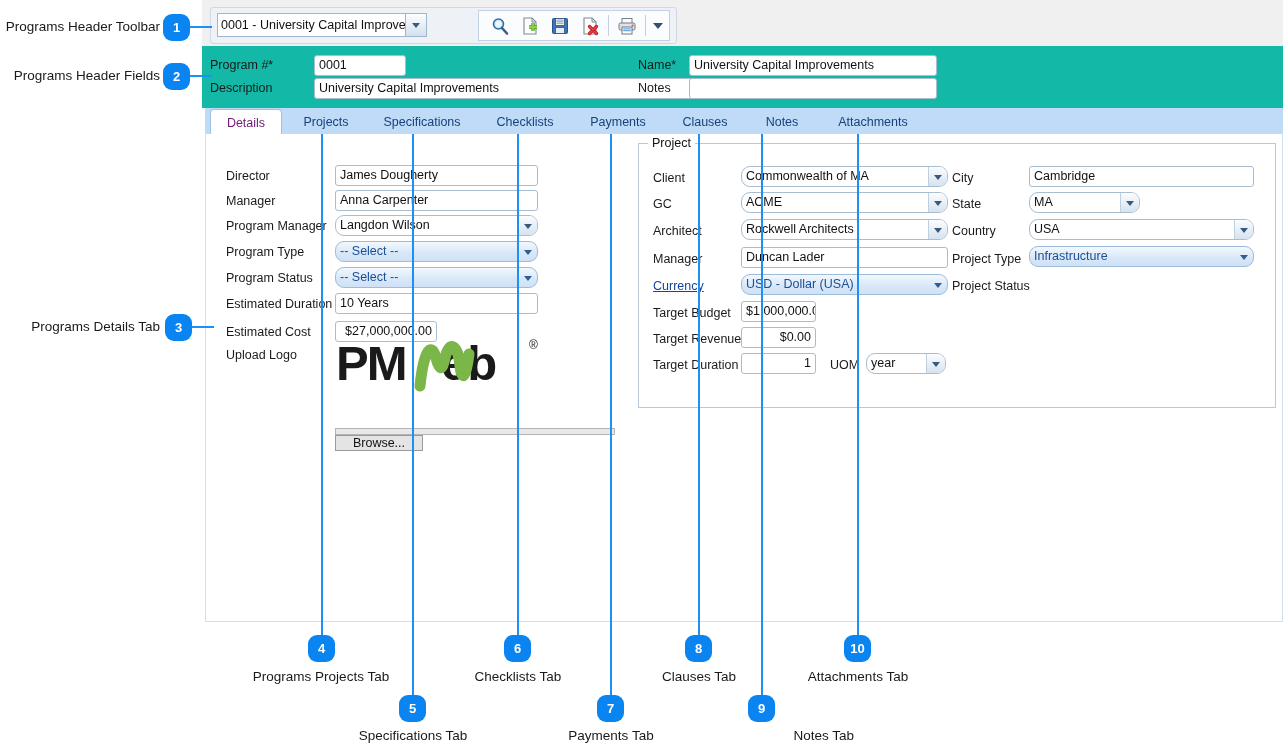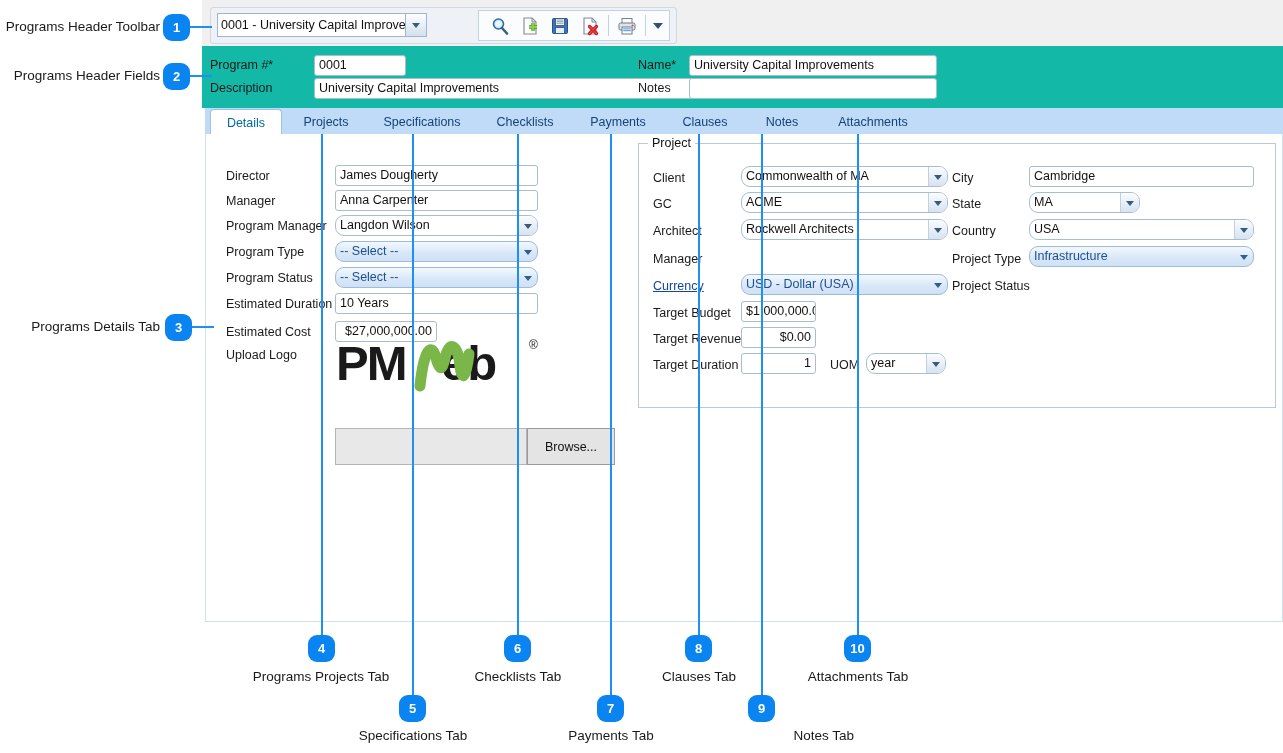--- a/index.html
+++ b/index.html
@@ -192,21 +192,21 @@
     align-items: center;
     justify-content: center;
     padding: 0 14px;
   }
   .tab.active {
     background: #ffffff;
     border: 1px solid #9cc2e8;
     border-bottom: none;
     border-top-left-radius: 4px;
     border-top-right-radius: 4px;
-    color: #0369a1;
+    color: #701a75;
     top: 1px; height: 26px;
   }
 
   
   .content {
     position: absolute;
     left: 3px; top: 134px;
     width: 1078px; height: 488px;
     background: #ffffff;
     border: 1px solid #cfe0f0;
@@ -272,22 +272,23 @@
   .sel.blue .sarrow::after { border-top-color: #2f5e96; }
 
   .linklabel {
     color: #11459e;
     text-decoration: underline;
     cursor: pointer;
   }
   .browse-row {
     position: absolute;
     left: 334px; top: 429px;
-    width: 280px; height: 37px;
+    width: 280px; height: 23px;
     display: flex;
+    flex-direction: column;
   }
   .browse-file {
     flex: 1;
     border: 1px solid #b5b5b5;
     background: #e8e8e8;
     box-sizing: border-box;
   }
   .browse-btn {
     width: 88px;
     border: 1px solid #9a9a9a;
@@ -481,20 +482,21 @@
       <span class="sarrow"></span>
     </div>
 
     <div class="fld-label" style="position:absolute; left:447px; top:90px;">Architect</div>
     <div class="sel" style="left:535px; top:85px; width:207px;">
       <span>Rockwell Architects</span>
       <span class="sarrow"></span>
     </div>
 
     <div class="fld-label" style="position:absolute; left:447px; top:118px;">Manager</div>
+    <div class="tinput" style="left:535px; top:113px; width:207px;">Duncan Lader</div>
 
     <div class="fld-label linklabel" style="position:absolute; left:447px; top:145px;">Currency</div>
     <div class="sel blue" style="left:535px; top:140px; width:207px;">
       <span>USD - Dollar (USA)</span>
       <span class="sarrow"></span>
     </div>
 
     <div class="fld-label" style="position:absolute; left:447px; top:172px;">Target Budget</div>
     <div class="tinput num" style="left:535px; top:167px; width:75px;">$1,000,000.00</div>
 

